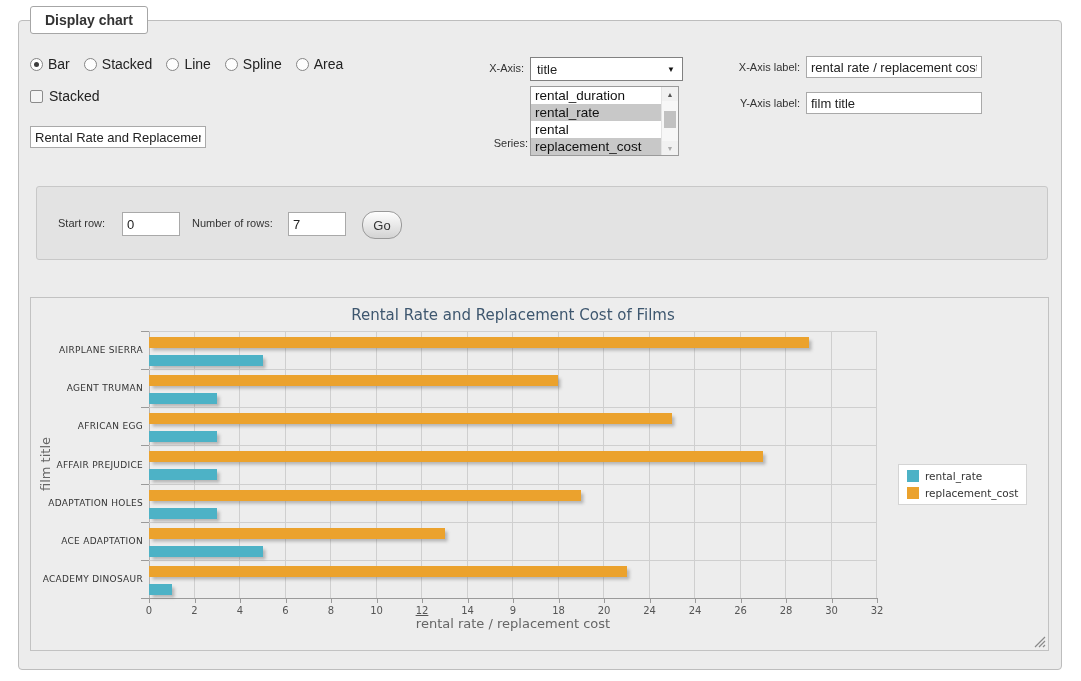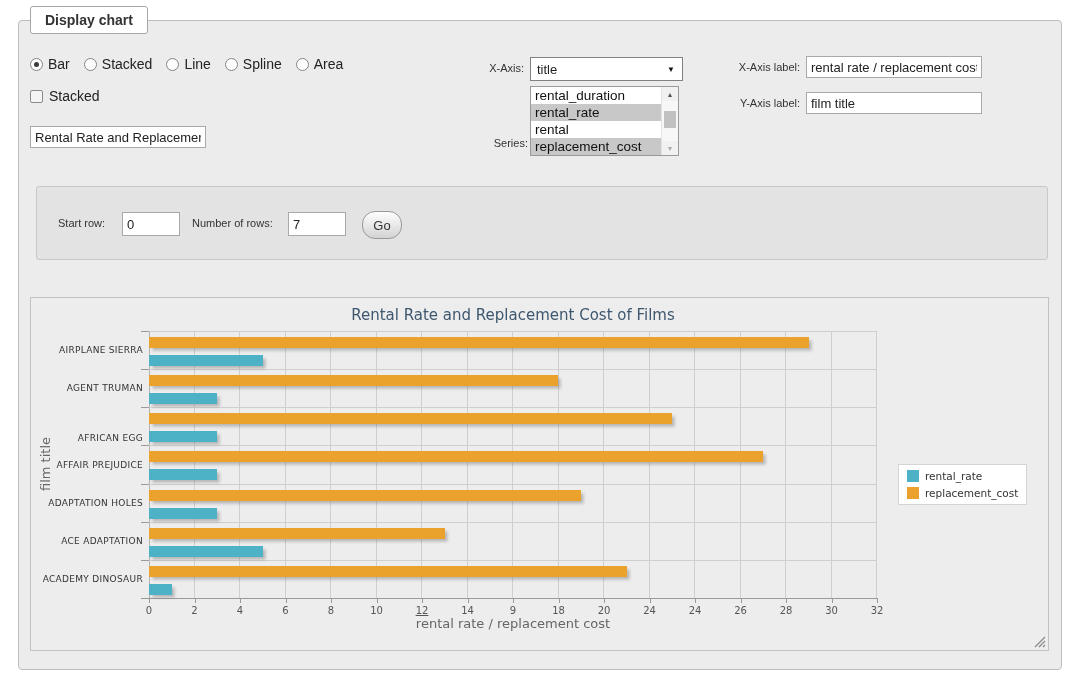--- a/index.html
+++ b/index.html
@@ -214,21 +214,21 @@
       <div class="tickmark" style="left: -8px; top: 267px; width: 8px; height: 1px;"></div>
       <div class="axisline" style="left: 0px; top: 267px; width: 729px; height: 1px;"></div>
       <div class="bar" style="top: 24px; width: 113.522px; background: rgb(77, 178, 198);"></div>
       <div class="bar" style="top: 6px; width: 659.522px; background: rgb(235, 162, 45);"></div>
       <div class="cat-lbl" style="top: 14.0714px;">AIRPLANE SIERRA</div>
       <div class="bar" style="top: 62.1429px; width: 68.0225px; background: rgb(77, 178, 198);"></div>
       <div class="bar" style="top: 44.1429px; width: 409.272px; background: rgb(235, 162, 45);"></div>
       <div class="cat-lbl" style="top: 52.2143px;">AGENT TRUMAN</div>
       <div class="bar" style="top: 100.286px; width: 68.0225px; background: rgb(77, 178, 198);"></div>
       <div class="bar" style="top: 82.2857px; width: 523.022px; background: rgb(235, 162, 45);"></div>
-      <div class="cat-lbl" style="top: 90.3571px; margin-top: 12px;">AFRICAN EGG</div>
+      <div class="cat-lbl" style="top: 90.3571px;">AFRICAN EGG</div>
       <div class="bar" style="top: 138.429px; width: 68.0225px; background: rgb(77, 178, 198);"></div>
       <div class="bar" style="top: 120.429px; width: 614.022px; background: rgb(235, 162, 45);"></div>
       <div class="cat-lbl" style="top: 128.5px;">AFFAIR PREJUDICE</div>
       <div class="bar" style="top: 176.571px; width: 68.0225px; background: rgb(77, 178, 198);"></div>
       <div class="bar" style="top: 158.571px; width: 432.022px; background: rgb(235, 162, 45);"></div>
       <div class="cat-lbl" style="top: 166.643px;">ADAPTATION HOLES</div>
       <div class="bar" style="top: 214.714px; width: 113.522px; background: rgb(77, 178, 198);"></div>
       <div class="bar" style="top: 196.714px; width: 295.522px; background: rgb(235, 162, 45);"></div>
       <div class="cat-lbl" style="top: 204.786px;">ACE ADAPTATION</div>
       <div class="bar" style="top: 252.857px; width: 22.5225px; background: rgb(77, 178, 198);"></div>

